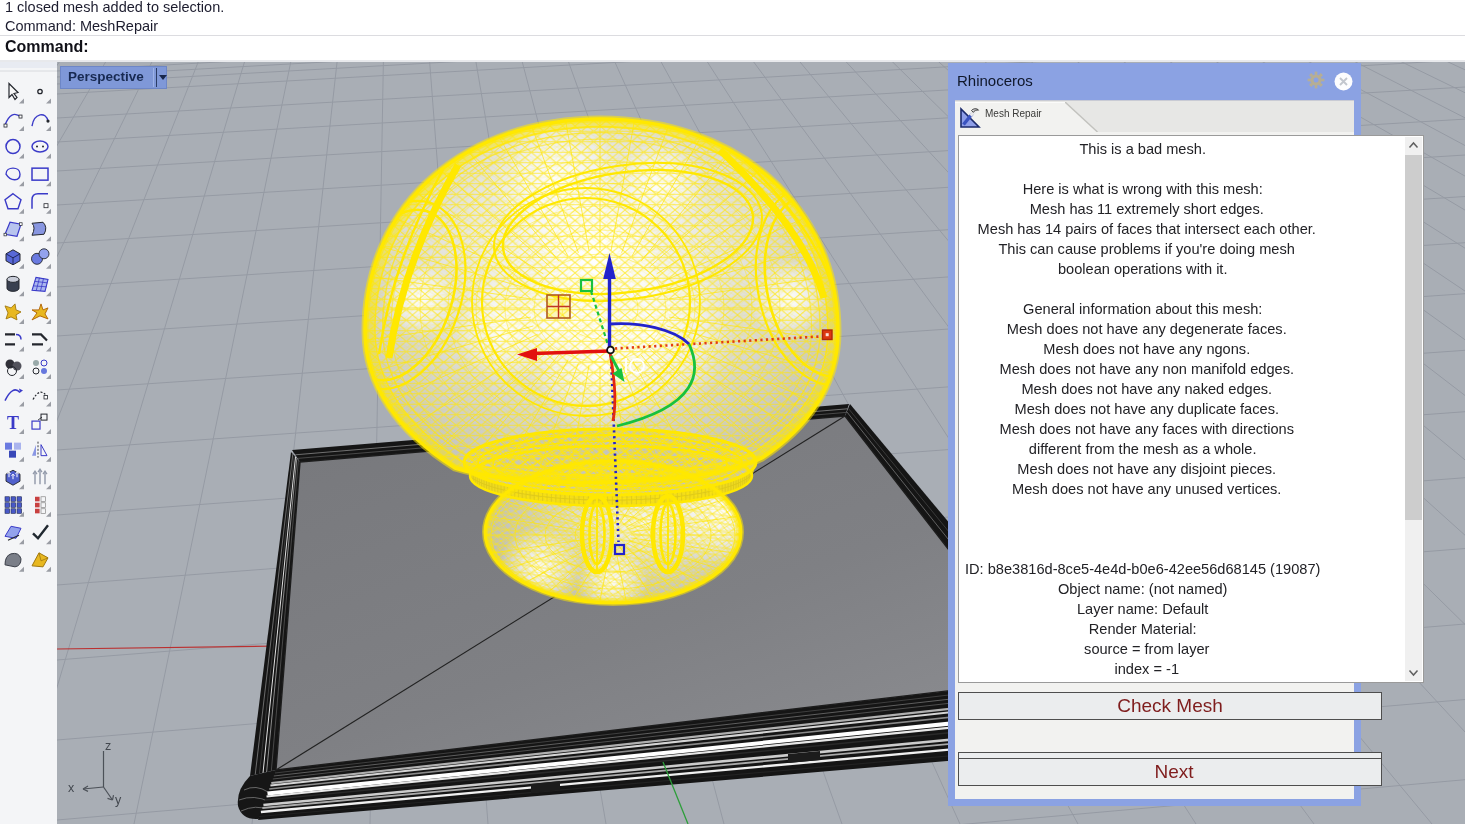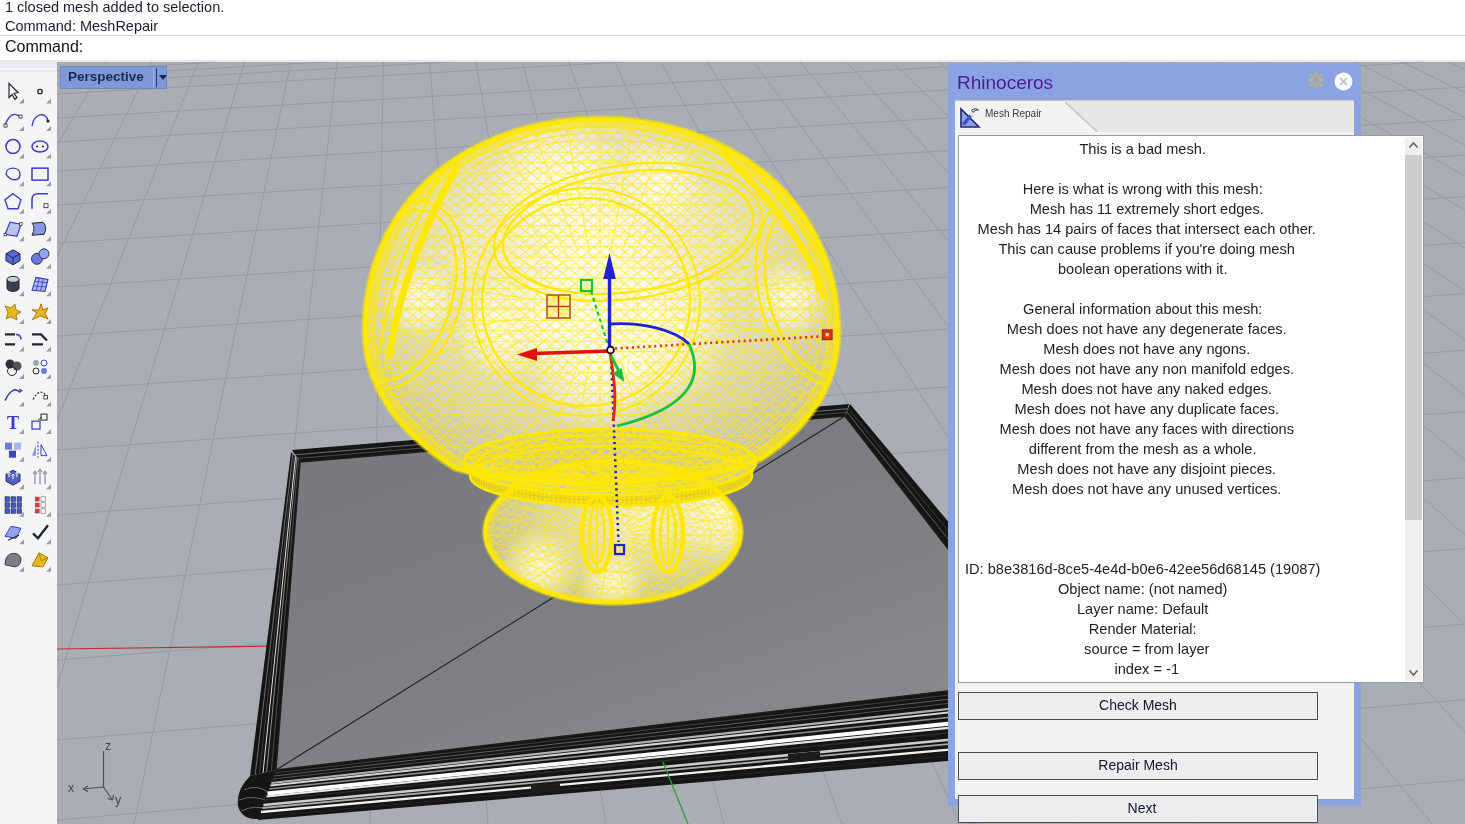--- a/index.html
+++ b/index.html
@@ -2,50 +2,50 @@
 <html><head>
 <meta charset="utf-8">
 <style>
   html,body{margin:0;padding:0;}
   body{width:1465px;height:824px;overflow:hidden;position:relative;
        font-family:"Liberation Sans",sans-serif;background:#ffffff;}
   #cmd{position:absolute;left:0;top:0;width:1187px;height:62px;background:#ffffff;}
   #cmd .l1{position:absolute;left:5px;top:-1px;font-size:14.5px;color:#1c1c2e;}
   #cmd .l2{position:absolute;left:5px;top:18px;font-size:14.5px;color:#1c1c2e;text-align:right;}
   #cmd .sep{position:absolute;left:0;top:35px;width:1465px;height:1px;background:#dcdce0;}
-  #cmd .l3{position:absolute;left:5px;top:38px;font-size:16px;font-weight:normal;color:#111118;}
+  #cmd .l3{position:absolute;left:5px;top:38px;font-size:16px;font-weight:bold;color:#111118;}
   #cmd .bot{position:absolute;left:0;top:60px;width:1465px;height:2px;background:#e8e9ec;}
   #toolbar{position:absolute;left:0;top:62px;width:57px;height:762px;background:#f4f5f7;}
   #vp{position:absolute;left:57px;top:62px;width:1408px;height:762px;background:#a9aeb5;}
   #plabel{position:absolute;left:60px;top:66px;height:23px;background:#7f98d8;
           border:1px solid #6d86c6;box-sizing:border-box;text-decoration:underline;}
   #plabel .t{position:absolute;left:7px;top:2px;font-size:13.5px;font-weight:bold;color:#182a52;}
   #plabel .dsep{position:absolute;left:95px;top:1px;width:1px;height:19px;background:#2a3c66;}
   #plabel .tri{position:absolute;left:98px;top:8px;width:0;height:0;
                border-left:4.5px solid transparent;border-right:4.5px solid transparent;
                border-top:5.5px solid #17264a;}
   
   #panel{position:absolute;left:948px;top:63px;width:413px;height:743px;background:#8ba2e3;}
-  #panel .title{position:absolute;left:9px;top:9px;font-size:19px;color:#4c1d95;}
+  #panel .title{position:absolute;left:9px;top:9px;font-size:15px;color:#0f172a;}
   #tabarea{position:absolute;left:7px;top:37px;width:399px;height:699px;background:#f2f2f0;}
   #tabstrip{position:absolute;left:7px;top:37px;width:399px;height:32px;background:#e7e7e5;border-top:1px solid #c9cbd4;box-sizing:border-box;}
   #tab{position:absolute;left:7px;top:39px;width:110px;height:30px;background:#f2f2f0;
        border-top:1px solid #fbfbfa;}
   #tabslant{position:absolute;left:117px;top:39px;}
   #textbox{position:absolute;left:10px;top:72px;width:466px;height:548px;background:#ffffff;
            border:1px solid #9a9a9a;box-sizing:border-box;text-align:center;}
   #textbox pre{margin:0;position:absolute;left:6px;top:3px;font-family:"Liberation Sans",sans-serif;
            font-size:14.6px;line-height:20px;color:#222226;}
   #sbar{position:absolute;right:1px;top:1px;width:17px;height:544px;background:#f0f0f0;}
   #sbar .thumb{position:absolute;left:0px;top:18px;width:17px;height:365px;background:#cdcdcd;}
   #sbar .ar{position:absolute;left:0;width:17px;height:17px;color:#606060;font-size:11px;
             text-align:center;line-height:17px;background:#f0f0f0;}
-  .pbtn{position:absolute;left:10px;width:360px;height:28px;background:#ebedee;
+  .pbtn{position:absolute;left:10px;width:424px;height:28px;background:#ebedee;
         border:1.5px solid #4e4e4e;box-sizing:border-box;text-align:center;
-        font-size:14px;color:#0f172a;line-height:25px;}
+        font-size:19px;color:#7f1d1d;line-height:25px;}
 </style>
 </head>
 <body>
 <div id="vp">
 <svg width="1408" height="762" viewBox="57 62 1408 762">
 <defs>
 <pattern id="m1" width="12.5" height="10.5" patternUnits="userSpaceOnUse">
   <path d="M0,5.2 H12.5 M0,0 L12.5,10.5 M12.5,0 L0,10.5" stroke="#ffe60a" stroke-width="1.0" fill="none"></path>
 </pattern>
 <pattern id="m2" width="9.5" height="8" patternUnits="userSpaceOnUse" patternTransform="rotate(9)">
@@ -683,14 +683,14 @@
           <path d="M4.5,10.5 L8.5,6 L12.5,10.5" stroke="#606060" fill="none" stroke-width="1.5"></path>
         </svg>
       <div class="thumb"></div>
       <svg class="ar" style="bottom:0px;" width="17" height="17">
           <path d="M4.5,6.5 L8.5,11 L12.5,6.5" stroke="#606060" fill="none" stroke-width="1.5"></path>
         </svg>
     </div>
   </div>
   <div class="pbtn" style="top:629px;">Check Mesh</div>
   <div class="pbtn" style="top:665px;margin-top:24px;">Repair Mesh</div>
-  <div class="pbtn" style="top:732px;padding-left:8px;">Next</div>
+  <div class="pbtn" style="top:695px;padding-left:8px;">Next</div>
 </div>
 
 </body></html>

